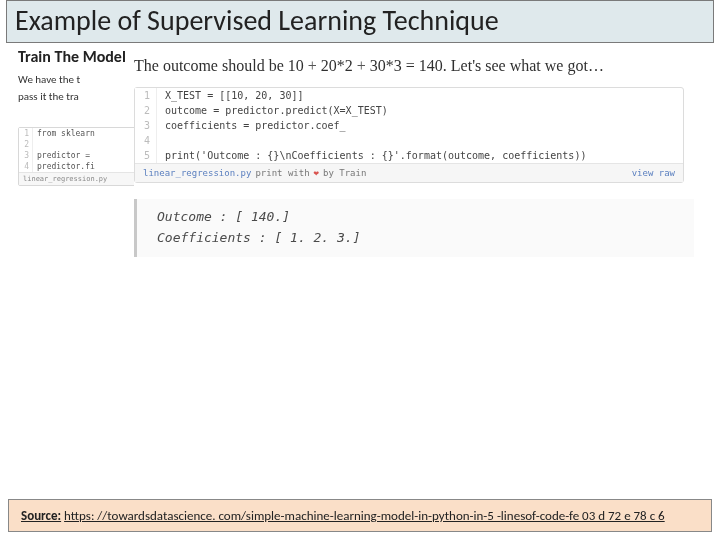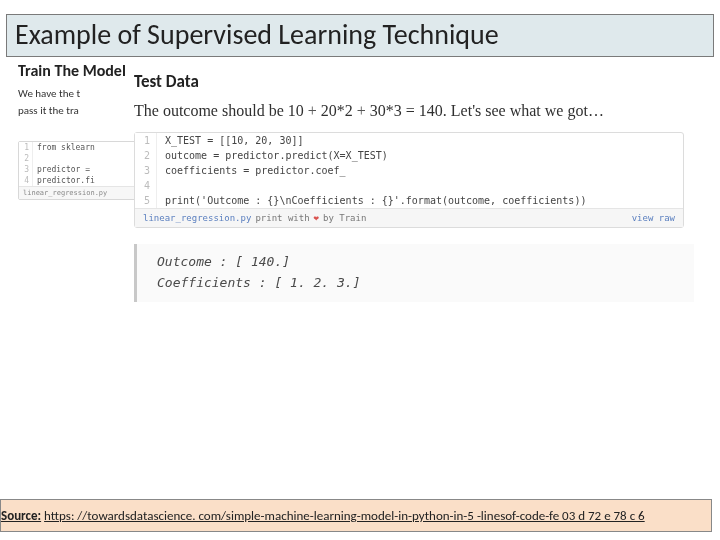--- a/index.html
+++ b/index.html
@@ -7,21 +7,21 @@
     width: 720px;
     height: 540px;
     background: #ffffff;
     font-family: Calibri, "Segoe UI", sans-serif;
     position: relative;
     overflow: hidden;
   }
   .title-band {
     background: #dfe9ec;
     border: 1px solid #7a7a7a;
-    margin: 14px 6px 0 6px;
+    margin: 0 6px 0 6px;
     padding: 2px 8px 4px 8px;
     font-size: 28px;
     color: #222;
   }
   .content {
     position: relative;
     padding: 8px 16px 0 16px;
   }
   .layer-back {
     position: absolute;
@@ -143,26 +143,26 @@
     padding: 8px 20px;
     font-family: Consolas, Menlo, monospace;
     font-size: 13px;
     color: #4a4a4a;
     font-style: italic;
     line-height: 1.6;
   }
 
   .source-band {
     position: absolute;
-    left: 0;
+    left: 8px;
     right: 8px;
     bottom: 8px;
     background: #fadfc8;
     border: 1px solid #888;
-    padding: 8px 0;
+    padding: 8px 12px;
     font-size: 13px;
     color: #222;
   }
   .source-band .lbl { font-weight:700; text-decoration: underline; }
   .source-band .url { text-decoration: underline; color:#222; }
 </style>
 </head>
 <body>
 
 <div class="title-band">Example of Supervised Learning Technique</div>
@@ -190,21 +190,20 @@
         </div>
       <div class="row">
           <div class="ln">4</div>
           <div class="code">predictor.fi</div>
         </div>
       <div class="foot">linear_regression.py</div>
     </div>
   </div>
 
   <div class="layer-front">
-    <div class="front-title">Test Data</div>
 
 
     <div class="outcome-text">
       <span>The outcome should be </span>
       <span>10</span><span class="op">+</span><span>20*2</span><span class="op">+</span><span>30*3</span><span> = 140.</span><span> Let's see what we got…</span>
     </div>
 
     <div class="gist-big">
       <div class="row">
           <div class="ln">1</div>

